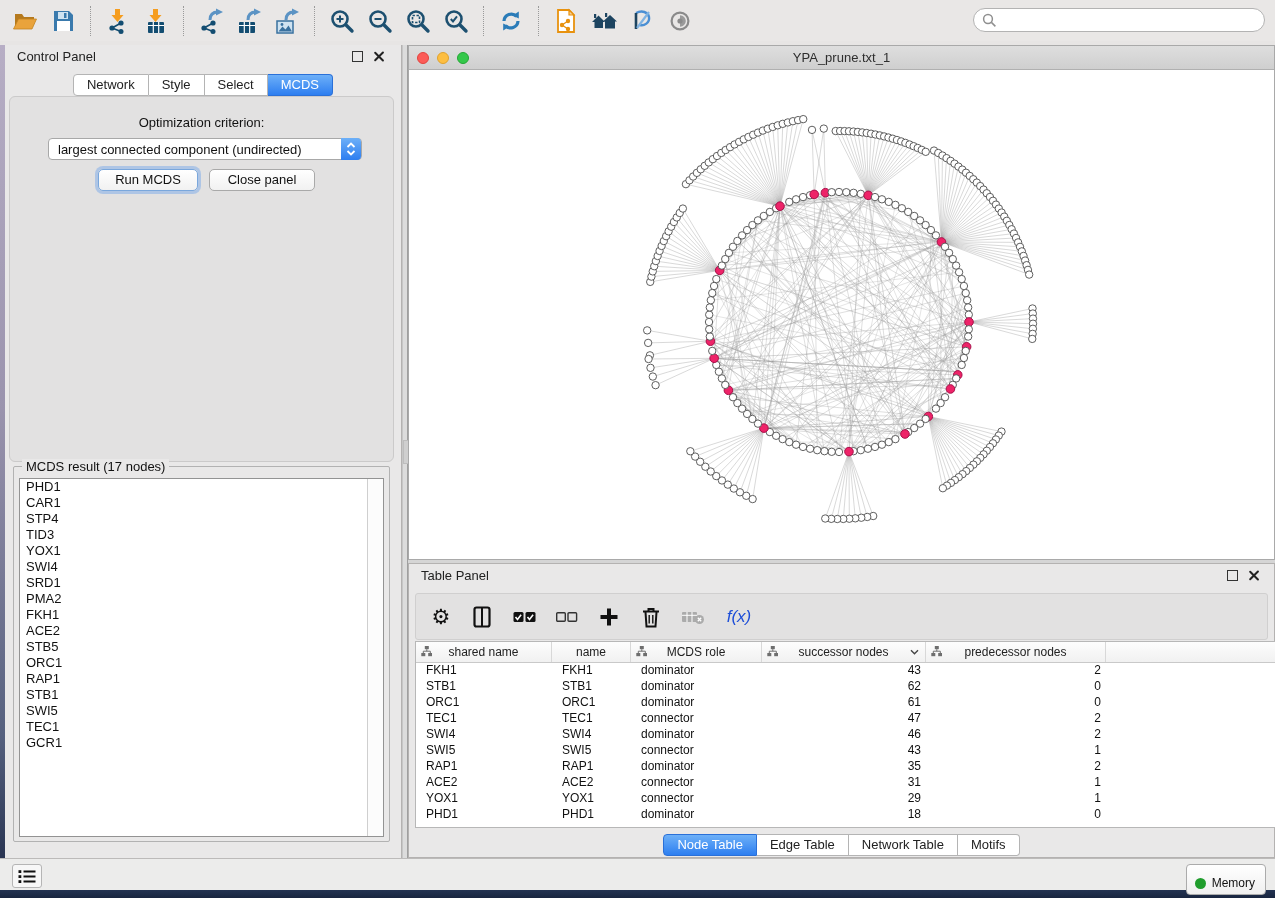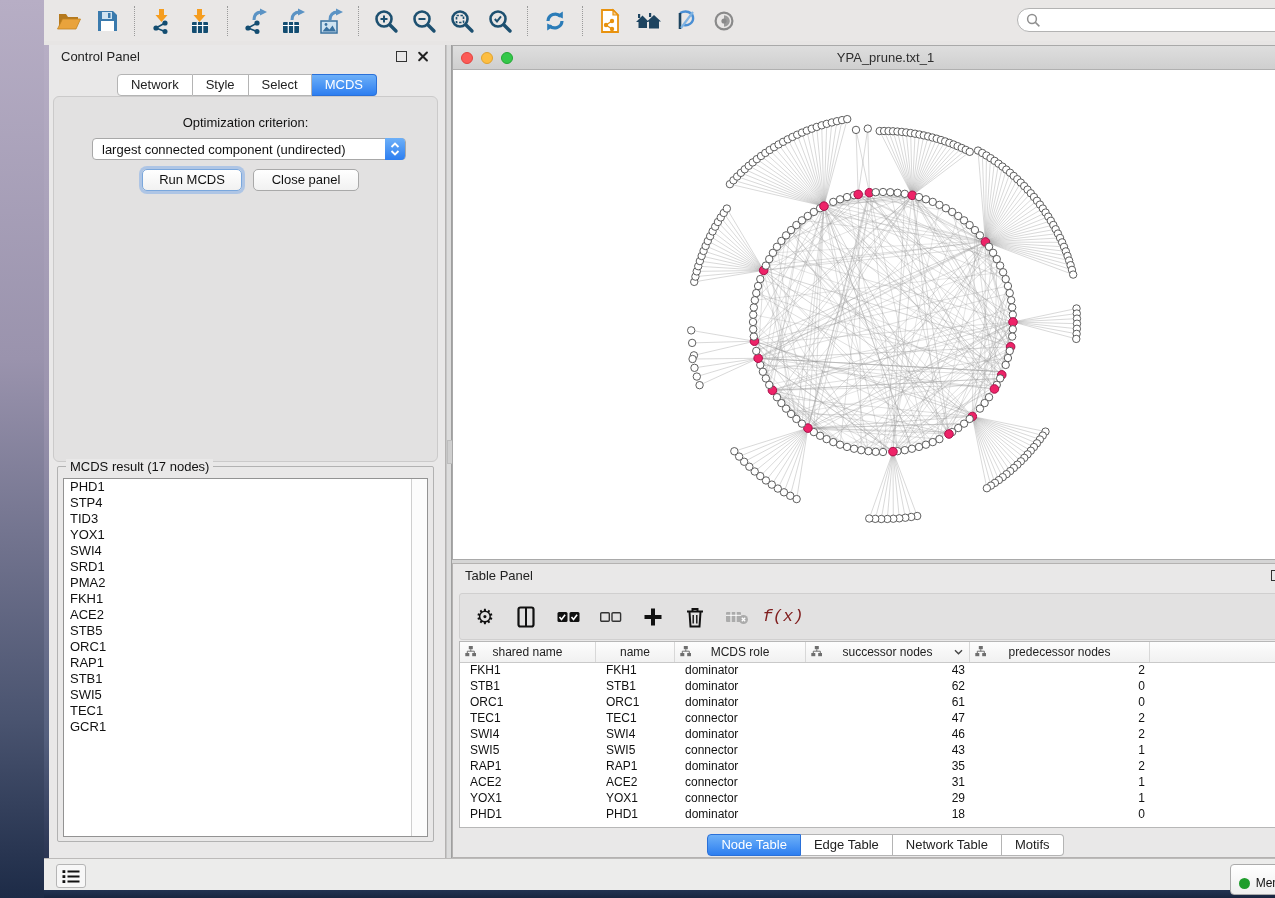--- a/index.html
+++ b/index.html
@@ -1,18 +1,18 @@
 <!DOCTYPE html>
 <html><head>
 <meta charset="utf-8">
 <style>
   html,body{margin:0;padding:0;width:1275px;height:898px;overflow:hidden;
     font-family:"Liberation Sans","DejaVu Sans",sans-serif;font-size:13px;color:#1a1a1a;
     background:linear-gradient(180deg,#b7aec5 0%,#9a93ad 40%,#4a5470 80%,#1d2b47 100%);}
-  .abs{position:absolute;margin-left:44px;}
+  .abs{position:absolute;}
   
   #toolbar{left:0;top:0;width:1275px;height:41px;background:#e9e7e6;border-bottom:1px solid #b9b7b6;
     display:flex;align-items:center;}
   .tb-group{display:flex;align-items:center;height:34px;padding:0 6px;}
   .tb-sep{width:0;height:30px;border-left:1px dotted #9a9a9a;margin:0 2px;}
   .tb-btn{width:38px;height:32px;display:flex;align-items:center;justify-content:center;}
   .tb-btn svg{display:block;}
   #search-wrap{position:absolute;right:10px;top:8px;width:292px;height:24px;background:#fff;
     border:1px solid #b3b3b3;border-radius:12px;display:flex;align-items:center;padding:0 8px;box-sizing:border-box;}
   #search-wrap input{border:none;outline:none;flex:1;font-size:12px;background:transparent;margin-left:5px;}
@@ -65,21 +65,21 @@
   #tl-red{left:8px;background:#fc5b57;border:1px solid #e2433e;}
   #tl-yellow{left:28px;background:#fdbe41;border:1px solid #e0a32e;}
   #tl-green{left:48px;background:#34c84a;border:1px solid #23a735;}
   #graph-svg{position:absolute;left:0;top:23px;}
   
   #table-panel{left:408px;top:563px;width:867px;height:295px;background:#e9e8e8;border:1px solid #b4b2b1;box-sizing:border-box;}
   #tp-toolbar{position:absolute;left:6px;right:6px;top:29px;height:45px;background:#e2e1e1;
     border:1px solid #d0cfcf;border-radius:3px;display:flex;align-items:center;}
   .tp-icon{margin-left:16px;display:flex;align-items:center;justify-content:center;width:26px;height:26px;}
   #gear-glyph{font-family:"DejaVu Sans",sans-serif;font-size:21px;color:#111;line-height:26px;}
-  #fx-glyph{font-family:Liberation Mono, monospace;font-style:italic;font-size:17px;color:#7f1d1d;}
+  #fx-glyph{font-family:Liberation Sans, sans-serif;font-style:italic;font-size:17px;color:#1d4ed8;}
   #node-table{position:absolute;left:6px;top:77px;width:1005px;height:187px;background:#fff;border:1px solid #b7b7b7;box-sizing:border-box;}
   #nt-head{position:absolute;left:0;top:0;right:15px;height:20px;display:flex;
     background:linear-gradient(180deg,#fdfdfd,#f1f1f1);border-bottom:1px solid #c9c9c9;}
   .nt-hcell{height:20px;box-sizing:border-box;border-right:1px solid #d8d8d8;display:flex;align-items:center;justify-content:center;
     font-size:12px;color:#222;position:relative;}
   .nt-hcell .tree-ic{position:absolute;left:5px;top:4px;}
   .nt-hcell .sort-ic{position:absolute;right:6px;top:7px;}
   #nt-body{position:absolute;left:0;top:20px;right:15px;bottom:0;}
   .nt-row{display:flex;height:16px;}
   .nt-cell{height:16px;line-height:16px;font-size:12px;color:#111;box-sizing:border-box;white-space:nowrap;overflow:hidden;}
@@ -287,20 +287,21 @@
       </span>
     </div>
     <div id="opt-label">Optimization criterion:</div>
     <div id="run-btn" class="push-btn">Run MCDS</div>
     <div id="closepanel-btn" class="push-btn">Close panel</div>
   </div>
   <div id="mcds-fieldset">
     <span id="mcds-legend">MCDS result (17 nodes)</span>
     <div id="mcds-list">
       <div class="mcds-item">PHD1</div>
+        <div class="mcds-item">CAR1</div>
         <div class="mcds-item">STP4</div>
         <div class="mcds-item">TID3</div>
         <div class="mcds-item">YOX1</div>
         <div class="mcds-item">SWI4</div>
         <div class="mcds-item">SRD1</div>
         <div class="mcds-item">PMA2</div>
         <div class="mcds-item">FKH1</div>
         <div class="mcds-item">ACE2</div>
         <div class="mcds-item">STB5</div>
         <div class="mcds-item">ORC1</div>

